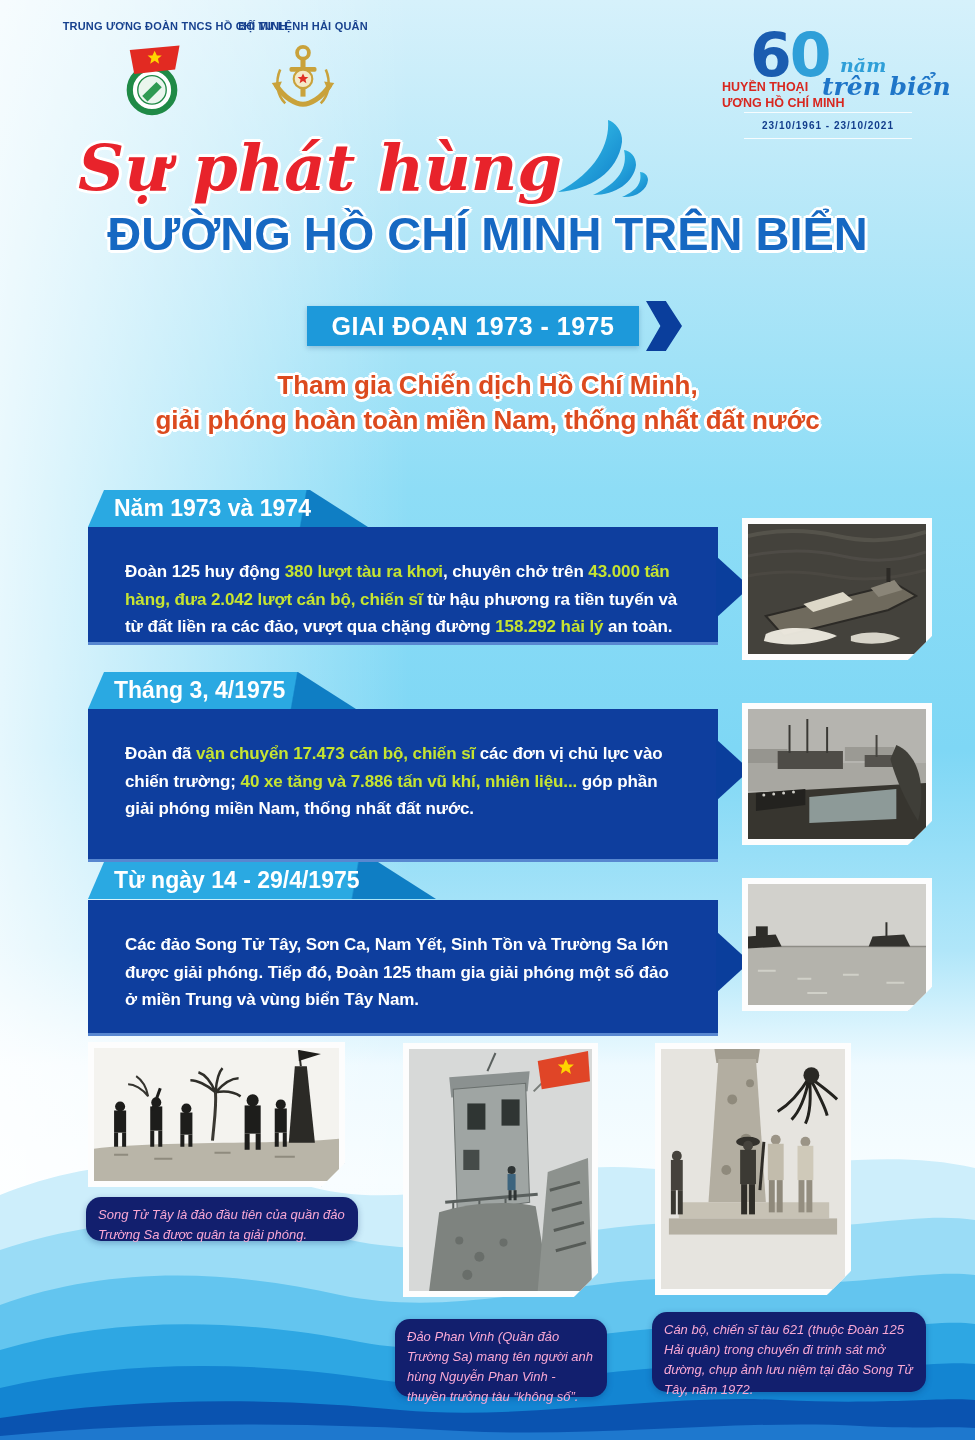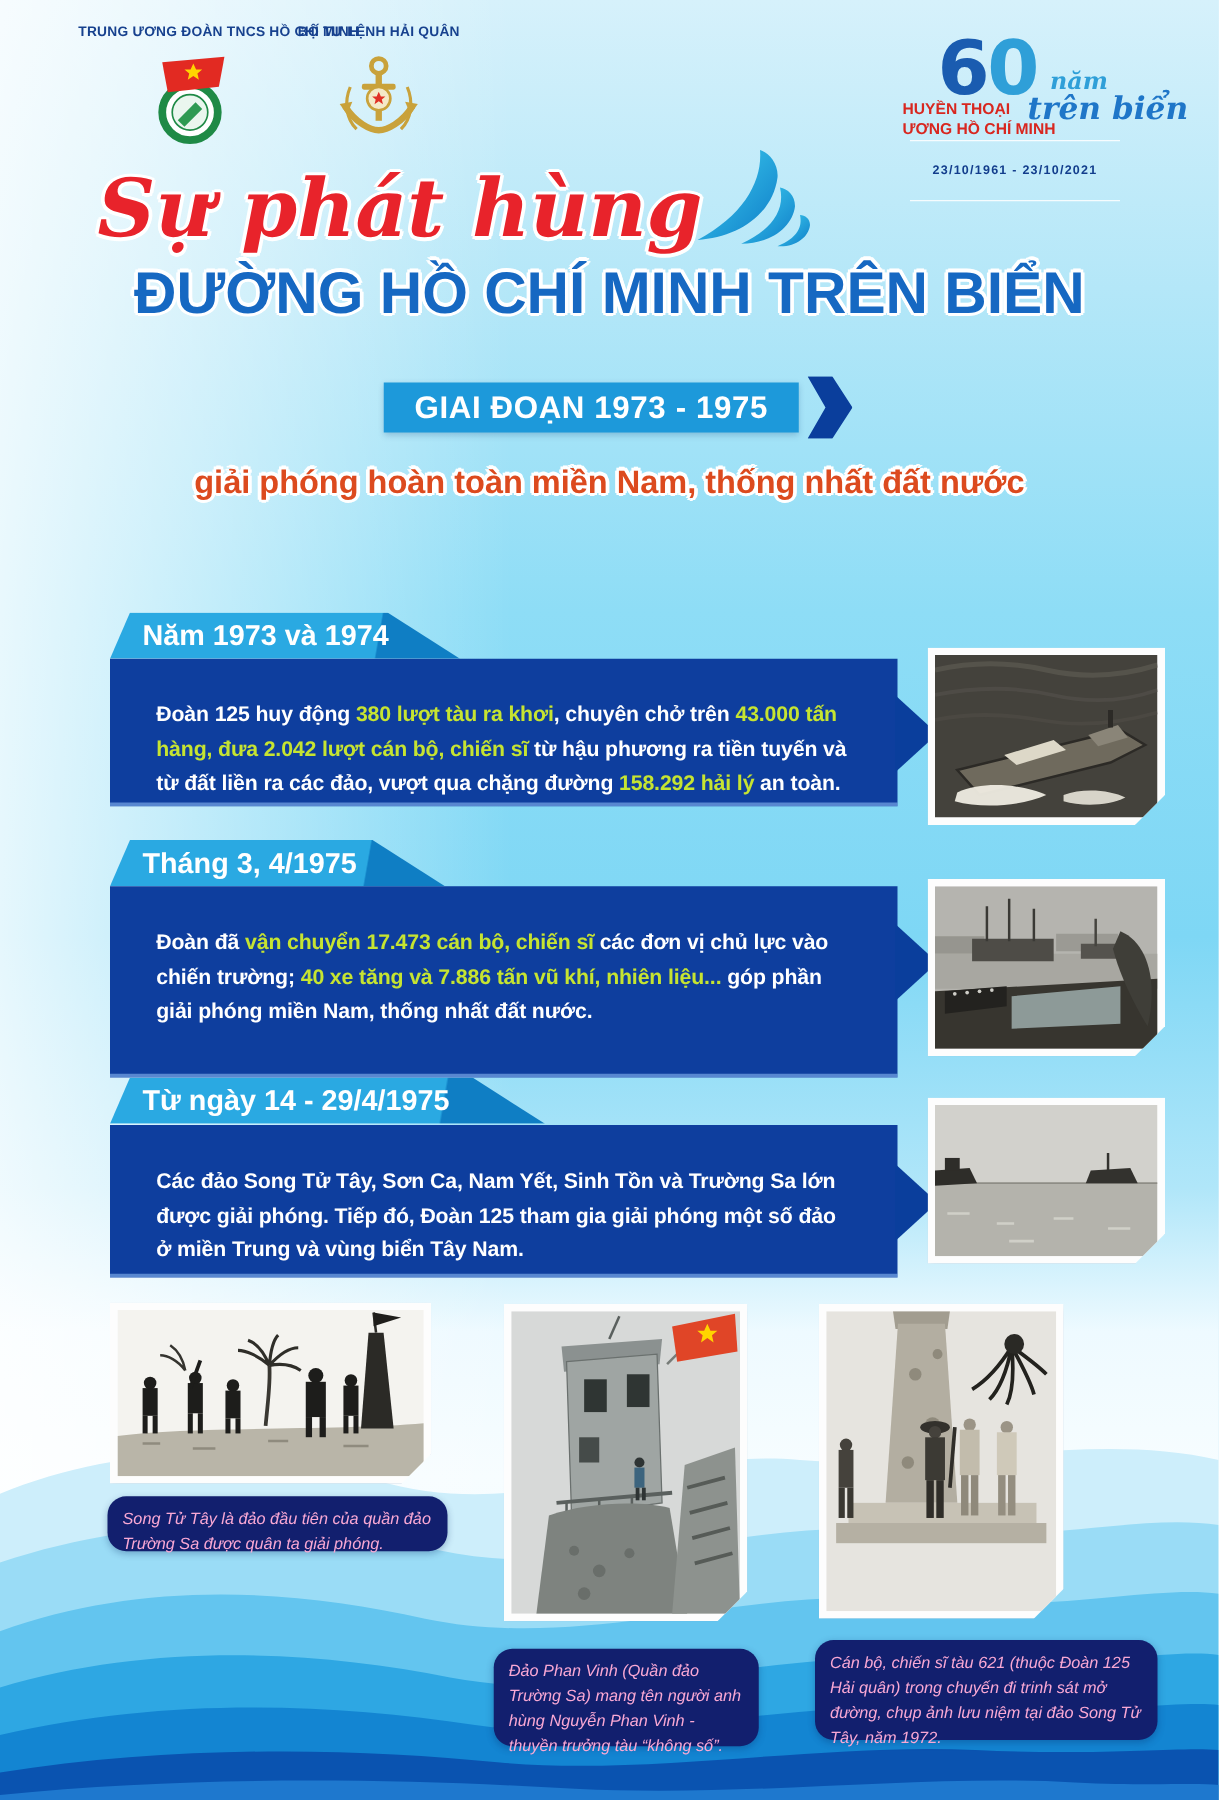--- a/index.html
+++ b/index.html
@@ -12,21 +12,21 @@
   
   .org-label{font-size:11px;font-weight:bold;color:#17418e;letter-spacing:.2px;text-align:center;white-space:nowrap;}
 
   
   .badge60{width:200px;height:102px;}
   .b60-num{position:absolute;left:28px;top:-8px;font-size:60px;font-weight:bold;font-family:"DejaVu Sans",sans-serif;letter-spacing:-2px;}
   .b60-six{color:#1a5cb0;} .b60-zero{color:#2f9fd8;}
   .b60-nam{position:absolute;left:118px;top:26px;font-family:"DejaVu Serif",serif;font-style:italic;font-size:19px;color:#2f9fd8;font-weight:bold;}
   .b60-red{position:absolute;left:0;top:52px;color:#d8271f;font-weight:bold;font-size:12.5px;line-height:1.25;white-space:nowrap;}
   .b60-script{position:absolute;left:100px;top:44px;font-family:"DejaVu Serif",serif;font-style:italic;font-weight:bold;font-size:25px;color:#1f76c8;white-space:nowrap;}
-  .b60-dates{position:absolute;left:6px;top:84px;width:168px;text-align:center;font-size:10px;font-weight:bold;color:#123d8c;letter-spacing:1px;border-top:1px solid rgba(255,255,255,.85);border-bottom:1px solid rgba(255,255,255,.85);padding:18px 0;}
+  .b60-dates{position:absolute;left:22px;top:84px;width:168px;text-align:center;font-size:10px;font-weight:bold;color:#123d8c;letter-spacing:1px;border-top:1px solid rgba(255,255,255,.85);border-bottom:1px solid rgba(255,255,255,.85);padding:7px 0;}
 
   
   .outline{text-shadow:-2px -2px 0 #fff,2px -2px 0 #fff,-2px 2px 0 #fff,2px 2px 0 #fff,-3px 0 0 #fff,3px 0 0 #fff,0 -3px 0 #fff,0 3px 0 #fff;}
   .title-script{left:0;top:130px;width:640px;text-align:center;font-family:"DejaVu Serif",serif;font-style:italic;font-weight:bold;font-size:64px;color:#e8232b;}
   .title-main{left:0;top:206px;width:975px;text-align:center;font-weight:bold;font-size:47px;color:#1668c2;letter-spacing:0px;}
 
   
   .banner{left:307px;top:306px;width:332px;height:40px;background:#1d99da;color:#fff;font-weight:bold;font-size:25px;text-align:center;line-height:40px;letter-spacing:.5px;box-shadow:0 2px 5px rgba(10,60,120,.25);}
   .banner-arrow{left:646px;top:301px;width:36px;height:50px;background:#0a3e9c;clip-path:polygon(0% 0%,55% 0%,100% 50%,55% 100%,0% 100%,40% 50%);}
 
@@ -108,20 +108,21 @@
     <path fill="url(#spg)" d="M56,0 C58,24 44,52 6,72 C38,70 66,52 70,22 C71,11 63,2 56,0 Z"></path>
     <path fill="url(#spg)" d="M72,30 C76,47 67,63 41,75 C64,75 82,62 84,45 C84,36 78,31 72,30 Z"></path>
     <path fill="url(#spg)" d="M88,52 C90,62 86,70 70,77 C84,78 95,70 96,60 C96,55 92,52 88,52 Z"></path>
   </svg>
   <div class="abs title-main outline">ĐƯỜNG HỒ CHÍ MINH TRÊN BIỂN</div>
 
   <div class="abs banner">GIAI ĐOẠN 1973 - 1975</div>
   <div class="abs banner-arrow"></div>
 
   <div class="abs subtitle outline">
+    <div>Tham gia Chiến dịch Hồ Chí Minh,</div>
     <div>giải phóng hoàn toàn miền Nam, thống nhất đất nước</div>
   </div>
 
   <div class="abs tab" style="left:88px;top:490px;width:280px;">
     <span>Năm 1973 và 1974</span>
   </div>
   <div class="abs box" style="top:527px;height:118px;">
     <p><span>Đoàn 125 huy động </span><span class="hl">380 lượt tàu ra khơi</span><span>, chuyên chở trên </span><span class="hl">43.000 tấn hàng, đưa 2.042 lượt cán bộ, chiến sĩ</span><span> từ hậu phương ra tiền tuyến và từ đất liền ra các đảo, vượt qua chặng đường </span><span class="hl">158.292 hải lý</span><span> an toàn.</span></p>
   </div>
   <div class="abs ptr" style="left:716px;top:556px;"></div>
@@ -166,21 +167,21 @@
         <circle cx="26" cy="85" r="1.5" fill="#cfcec8"></circle>
       <circle cx="36" cy="84" r="1.5" fill="#cfcec8"></circle>
         <circle cx="46" cy="83" r="1.5" fill="#cfcec8"></circle>
       <path d="M150,36 C174,46 180,80 172,112 C158,90 148,66 144,50 Z" fill="#3f3e38"></path>
     </svg>
   </div>
 
   <div class="abs tab" style="left:88px;top:862px;width:348px;">
     <span>Từ ngày 14 - 29/4/1975</span>
   </div>
-  <div class="abs box" style="top:900px;height:122px;">
+  <div class="abs box" style="top:900px;height:136px;">
     <p><span>Các đảo Song Tử Tây, Sơn Ca, Nam Yết, Sinh Tồn và Trường Sa lớn được giải phóng. Tiếp đó, Đoàn 125 tham gia giải phóng một số đảo ở miền Trung và vùng biển Tây Nam.</span></p>
   </div>
   <div class="abs ptr" style="left:716px;top:931px;"></div>
   <div class="abs frame" style="left:742px;top:878px;width:190px;height:133px;">
     <svg viewBox="0 0 180 120" preserveAspectRatio="none">
       <rect width="180" height="62" fill="#d2d1cc"></rect>
       <rect y="62" width="180" height="58" fill="#b4b3ac"></rect>
       <line x1="0" y1="62" x2="180" y2="62" stroke="#8e8d86" stroke-width="1.5"></line>
       <polygon points="0,52 28,50 34,62 0,64" fill="#2e2d29"></polygon>
       <rect x="8" y="42" width="12" height="10" fill="#2e2d29"></rect>

